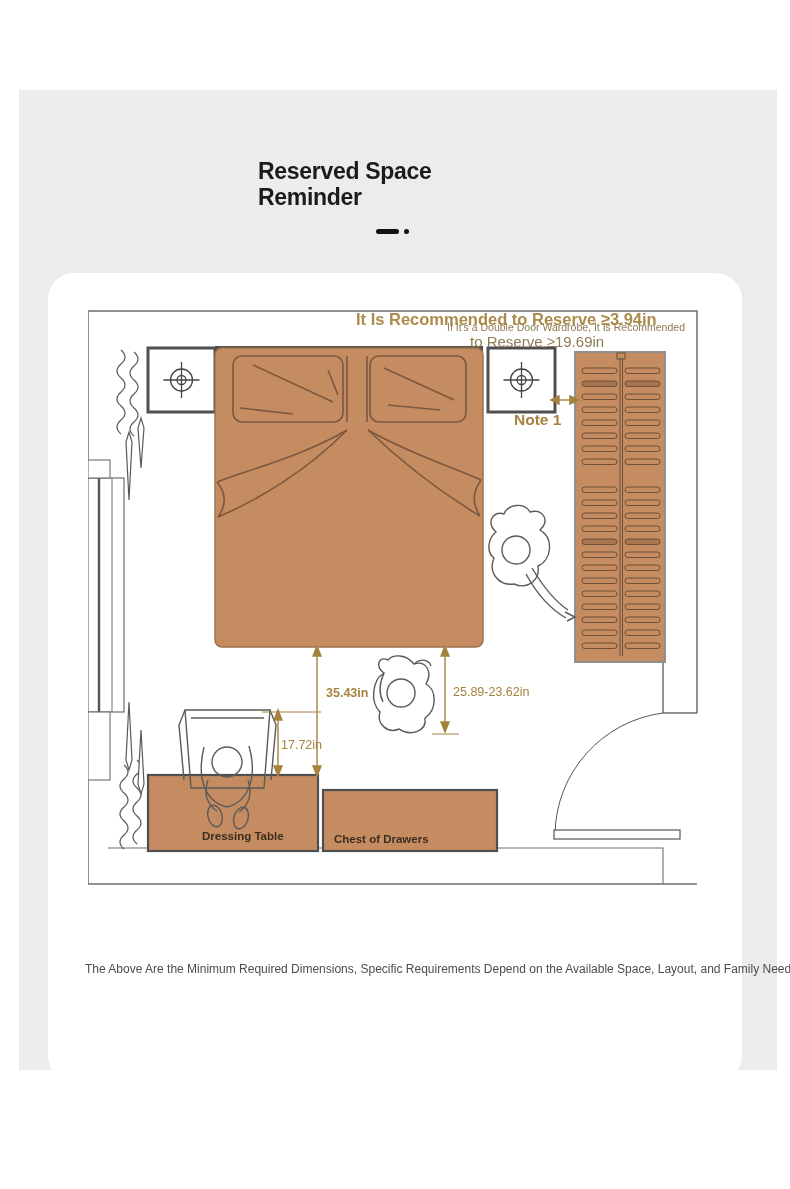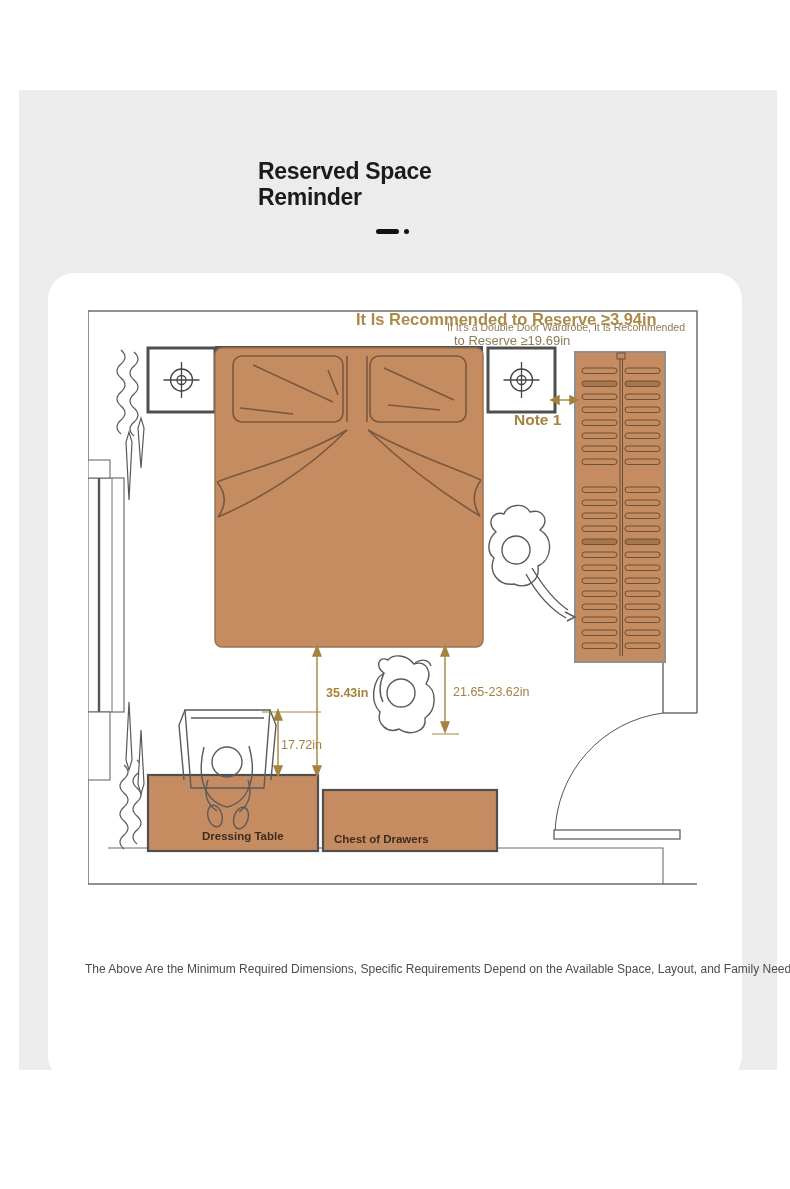--- a/index.html
+++ b/index.html
@@ -9,21 +9,21 @@
   .title{position:absolute;left:258px;top:158px;width:220px;color:#1b1b1b;
          font-size:23px;font-weight:800;line-height:26px;letter-spacing:-0.3px;}
   .dash{position:absolute;left:376px;top:229px;width:23px;height:5px;background:#111;border-radius:3px;}
   .dot{position:absolute;left:404px;top:229px;width:5px;height:5px;background:#111;border-radius:50%;}
   .card{position:absolute;left:48px;top:273px;width:694px;height:809px;background:#ffffff;border-radius:26px;}
   .plan-svg{position:absolute;left:88px;top:310px;width:612px;height:578px;}
   .ov{position:absolute;white-space:nowrap;}
   .note-big{left:356px;top:310px;width:336px;font-size:16.5px;font-weight:700;
             line-height:19.5px;color:#a5823d;white-space:normal;opacity:.93;}
   .note-small1{left:403px;top:321px;font-size:10.5px;color:#8d7b52;margin-left:44px;}
-  .note-small2{left:414px;top:333px;font-size:13px;color:#8d7b52;padding-left:40px;}
+  .note-small2{left:430px;top:333px;font-size:15px;color:#8d7b52;padding-left:40px;}
   .note1-label{left:514px;top:411px;font-size:15.5px;font-weight:700;color:#a5823d;}
   .dim{font-size:12.5px;color:#a5823d;}
   .dim-35{left:326px;top:686px;font-weight:bold;}
   .dim-17{left:281px;top:738px;}
   .dim-21{left:453px;top:685px;}
   .furn-label{font-size:11.5px;font-weight:700;color:#3c2d1e;}
   .lbl-dressing{left:154px;top:830px;padding-left:48px;}
   .lbl-chest{left:334px;top:833px;}
   .caption{position:absolute;left:48px;top:915px;width:738px;text-align:center;
            font-size:15px;font-weight:700;color:#2f2f2f;}
@@ -209,19 +209,19 @@
 
   <div class="ov note-small1">If It's a Double Door Wardrobe, It Is Recommended</div>
   <div class="ov note-small2">to Reserve ≥19.69in</div>
   <div class="ov note-big">
     <div>It Is Recommended to Reserve ≥3.94in</div>
   </div>
   <div class="ov note1-label">Note 1</div>
 
   <div class="ov dim dim-35">35.43in</div>
   <div class="ov dim dim-17">17.72in</div>
-  <div class="ov dim dim-21">21.65-23.62in</div>
+  <div class="ov dim dim-21">25.89-23.62in</div>
 
   <div class="ov furn-label lbl-dressing">Dressing Table</div>
   <div class="ov furn-label lbl-chest">Chest of Drawers</div>
 
   <div class="disclaimer">The Above Are the Minimum Required Dimensions, Specific Requirements Depend on the Available Space, Layout, and Family Needs</div>
 </div>
 
 </body></html>

